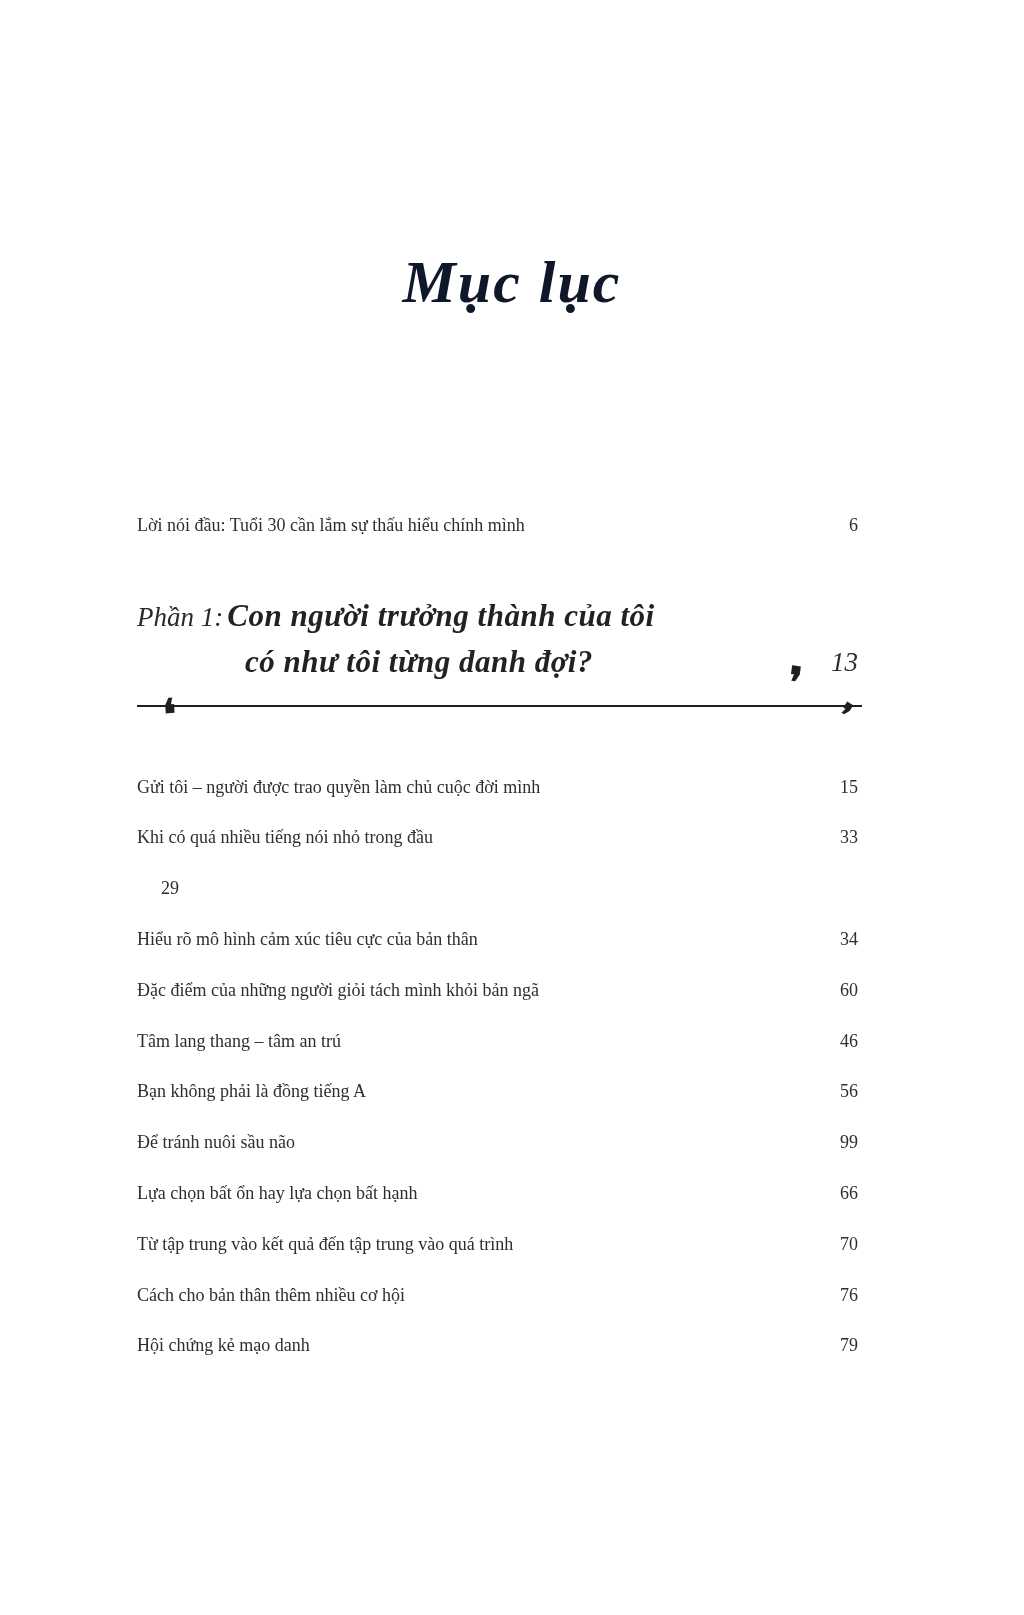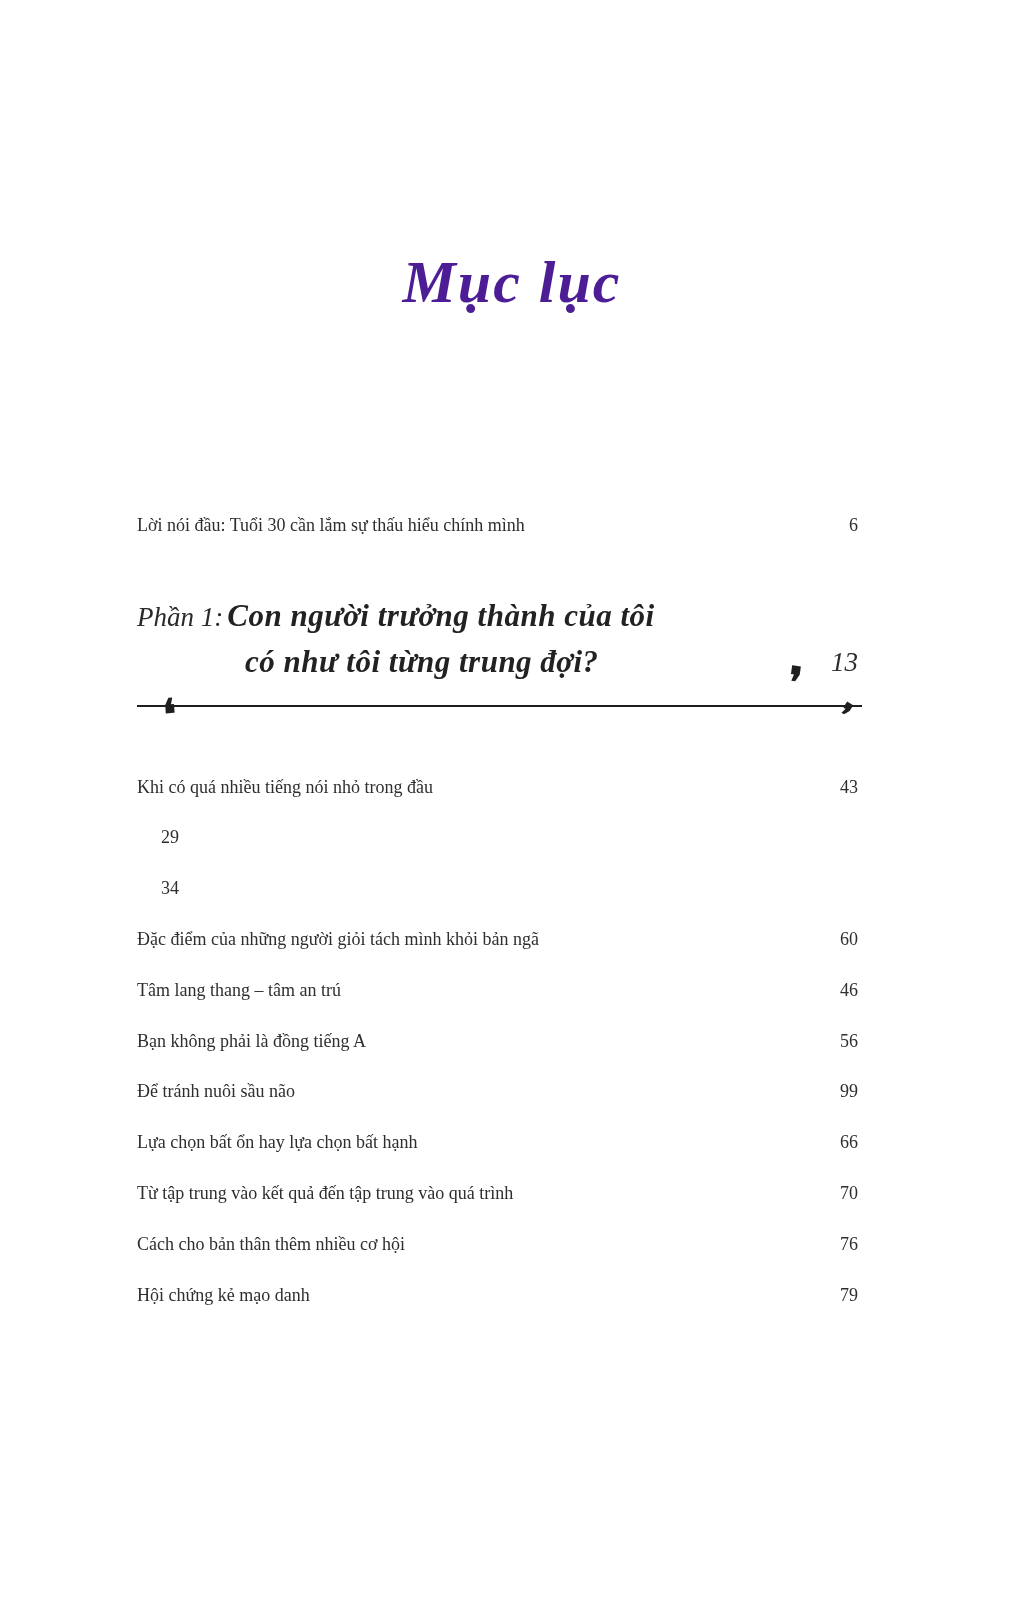--- a/index.html
+++ b/index.html
@@ -17,21 +17,21 @@
   .title {
     position: absolute;
     top: 248px;
     left: 0;
     width: 100%;
     text-align: center;
     font-size: 60px;
     font-style: italic;
     font-weight: 700;
     letter-spacing: 2px;
-    color: #4c1d95;
+    color: #0f172a;
   }
   .entry-row {
     display: flex;
     justify-content: space-between;
     align-items: baseline;
     font-size: 18px;
     line-height: 1.2;
   }
   .preface-row {
     position: absolute;
@@ -113,40 +113,45 @@
     <span class="entry-title">Lời nói đầu: Tuổi 30 cần lắm sự thấu hiểu chính mình</span>
     <span class="entry-page">6</span>
   </div>
 
   <div class="part-block">
     <div class="part-lines">
       <div class="part-line1">
         <span class="part-prefix">Phần 1:</span>
         <span class="script">Con người trưởng thành của tôi</span>
       </div>
-      <div class="part-line2 script">có như tôi từng trung đợi?</div>
+      <div class="part-line2 script">có như tôi từng danh đợi?</div>
     </div>
     <span class="part-page">13</span>
   </div>
 
   <div class="rule"></div>
   <span class="flourish flourish-1">❜</span>
   <span class="flourish flourish-2">❛</span>
   <span class="flourish flourish-3">❜</span>
 
   <div class="chapter-list">
 
     <div class="entry-row">
+      <span class="entry-title">Gửi tôi – người được trao quyền làm chủ cuộc đời mình</span>
+      <span class="entry-page">15</span>
+    </div>
+    <div class="entry-row">
       <span class="entry-title">Khi có quá nhiều tiếng nói nhỏ trong đầu</span>
-      <span class="entry-page">43</span>
+      <span class="entry-page">33</span>
     </div>
     <div class="entry-row">
       <span class="entry-page">29</span>
     </div>
     <div class="entry-row">
+      <span class="entry-title">Hiểu rõ mô hình cảm xúc tiêu cực của bản thân</span>
       <span class="entry-page">34</span>
     </div>
     <div class="entry-row">
       <span class="entry-title">Đặc điểm của những người giỏi tách mình khỏi bản ngã</span>
       <span class="entry-page">60</span>
     </div>
     <div class="entry-row">
       <span class="entry-title">Tâm lang thang – tâm an trú</span>
       <span class="entry-page">46</span>
     </div>

